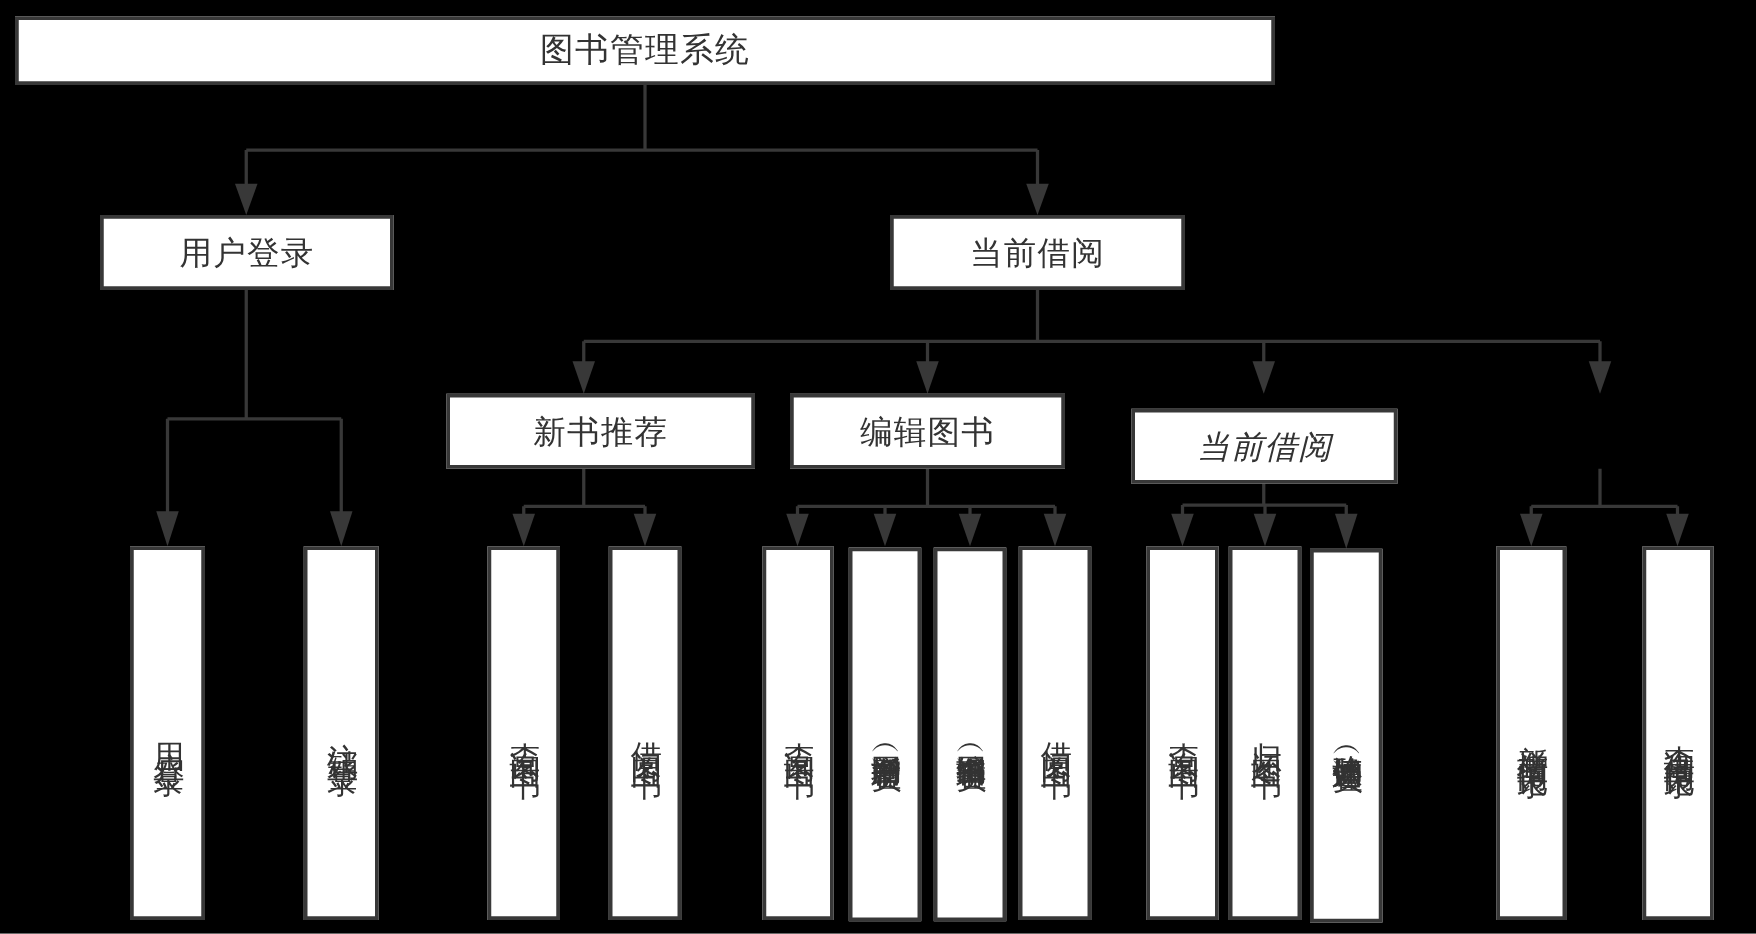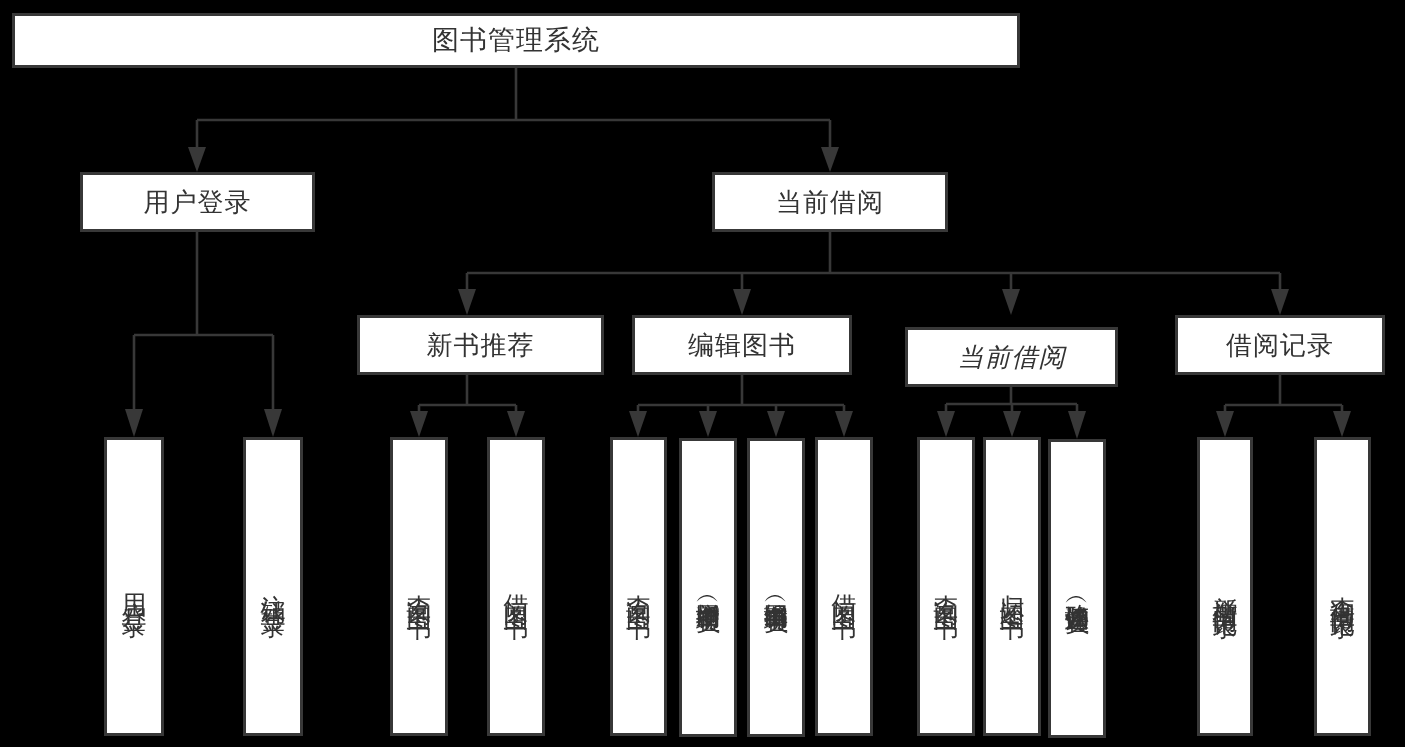--- a/index.html
+++ b/index.html
@@ -135,21 +135,20 @@
   </svg>
 
   <div class="node h-node root-node" style="left:12px; top:13px; width:1008px; height:55px;">图书管理系统</div>
 
   <div class="node h-node" style="left:80px; top:172px; width:235px; height:60px;">用户登录</div>
   <div class="node h-node" style="left:712px; top:172px; width:236px; height:60px;">当前借阅</div>
 
   <div class="node h-node" style="left:357px; top:315px; width:247px; height:60px;">新书推荐</div>
   <div class="node h-node" style="left:632px; top:315px; width:220px; height:60px;">编辑图书</div>
   <div class="node h-node" style="left:905px; top:327px; width:213px; height:60px;font-style:italic;">当前借阅</div>
-  <div class="node h-node" style="left:1175px; top:315px; width:210px; height:60px;">借阅记录</div>
 
   <div class="node v-node" style="left:104px; top:437px; width:60px; height:299px;">用户登录</div>
   <div class="node v-node" style="left:243px; top:437px; width:60px; height:299px;">注销登录</div>
 
   <div class="node v-node" style="left:390px; top:437px; width:58px; height:299px;">查询图书</div>
   <div class="node v-node" style="left:487px; top:437px; width:58px; height:299px;">借阅图书</div>
 
   <div class="node v-node" style="left:610px; top:437px; width:57px; height:299px;">查询图书</div>
   <div class="node v-node tight" style="left:679px; top:438px; width:58px; height:299px;">新增图书（管理员）</div>
   <div class="node v-node tight" style="left:747px; top:438px; width:58px; height:299px;">编辑图书（管理员）</div>

